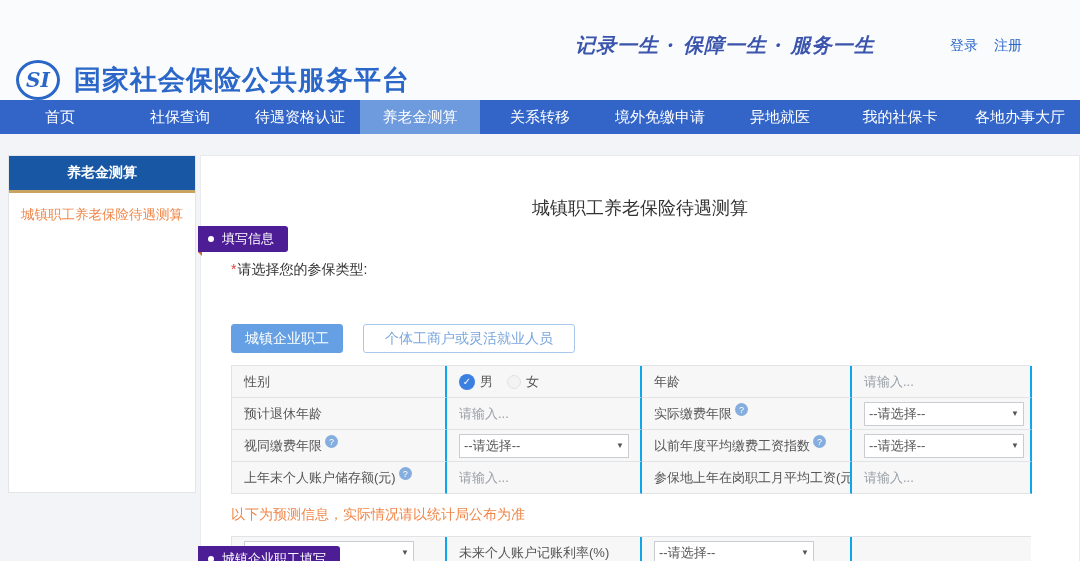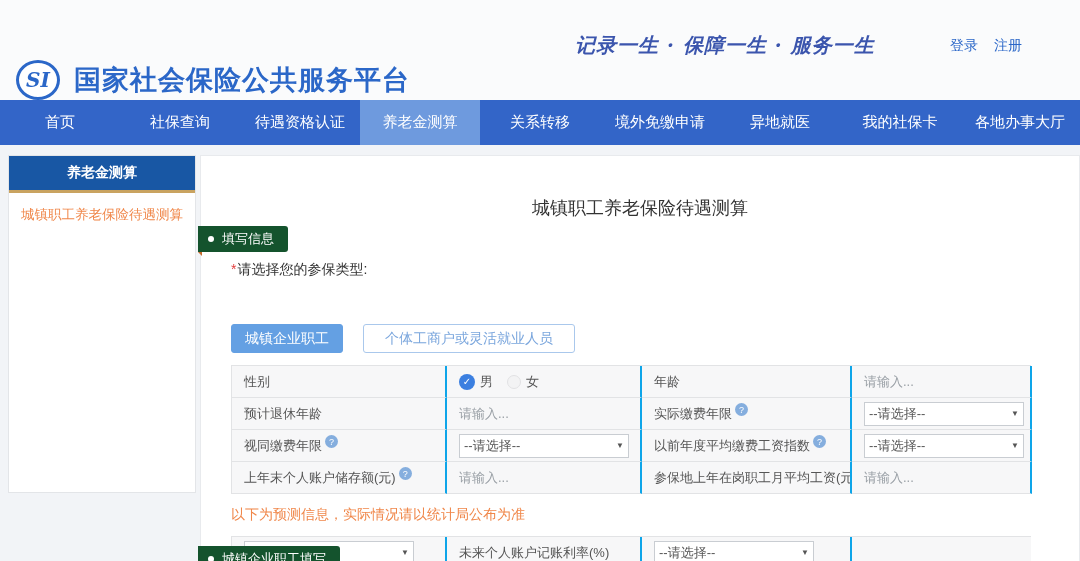--- a/index.html
+++ b/index.html
@@ -28,21 +28,21 @@
   .slogan {
     position:absolute; left:575px; top:32px; width:330px;
     color:#3b55ad; font-size:20px; font-weight:bold; font-style:italic;
     font-family:"DejaVu Serif","Liberation Serif",serif; letter-spacing:1px;
   }
   .auth-links { position:absolute; right:58px; top:37px; font-size:14px; }
   .auth-links a { color:#2b67c8; text-decoration:none; margin-left:12px; cursor:pointer; }
 
   
   .nav {
-    position:absolute; top:100px; left:0; width:1080px; height:45px;
+    position:absolute; top:100px; left:0; width:1080px; height:34px;
     background:#3365c8; display:flex;
   }
   .nav-item {
     flex:1; display:flex; align-items:center; justify-content:center;
     color:#fff; font-size:15px; cursor:pointer; white-space:nowrap;
   }
   .nav-item.active { background:#6e9ade; }
 
   
   .content { position:absolute; top:145px; left:0; width:1080px; height:416px; }
@@ -61,21 +61,21 @@
     cursor:pointer;
   }
 
   .main-panel {
     position:absolute; left:200px; top:10px; width:880px; height:560px;
     background:#fff; border:1px solid #e8eaed;
   }
   .main-title { margin-top:40px; text-align:center; font-size:18px; color:#333; }
 
   .ribbon {
-    position:absolute; left:-3px; height:26px; background:#14532d;
+    position:absolute; left:-3px; height:26px; background:#4c1d95;
     color:#fff; font-size:13px; display:flex; align-items:center;
     padding:0 14px 0 10px; border-radius:0 3px 3px 0; cursor:default;
   }
   .ribbon::before {
     content:""; width:6px; height:6px; border-radius:50%; background:#fff;
     margin-right:8px; flex:none;
   }
   .ribbon::after {
     content:""; position:absolute; left:0; bottom:-4px;
     border-top:4px solid #c5692c; border-left:4px solid transparent;

